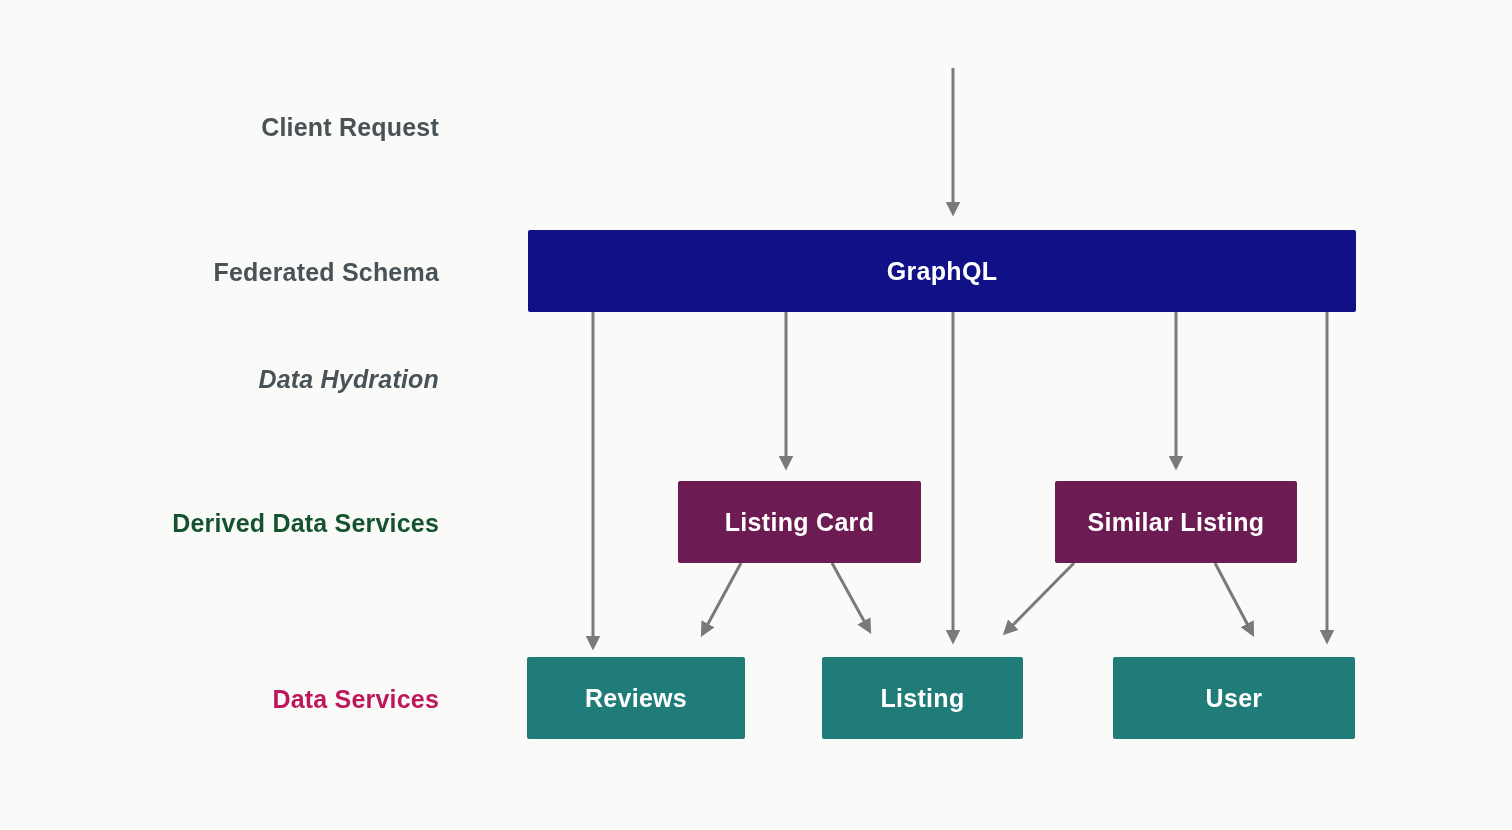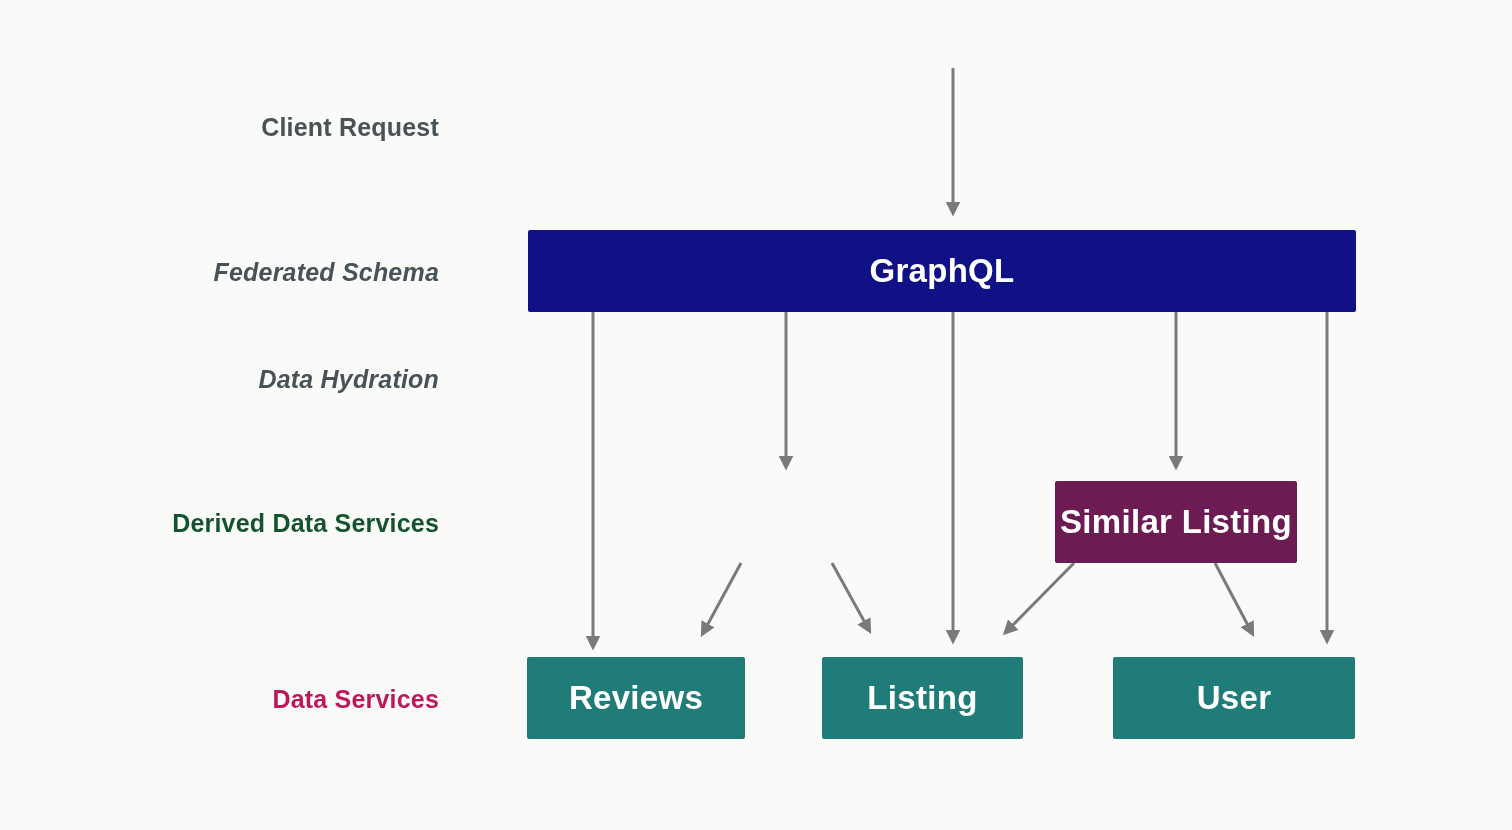--- a/index.html
+++ b/index.html
@@ -37,21 +37,21 @@
   .lbl-italic { font-style: italic; }
   .lbl-purple { color: #14532d; }
   .lbl-teal   { color: #be185d; }
   .node {
     position: absolute;
     display: flex;
     align-items: center;
     justify-content: center;
     color: #ffffff;
     font-weight: bold;
-    font-size: 33px;
+    font-size: 25px;
     letter-spacing: 0.3px;
     border-radius: 2px;
   }
   .node-navy   { background: #101186; }
   .node-purple { background: #6d1b53; }
   .node-teal   { background: #1f7c79; }
 </style>
 </head>
 <body>
 
@@ -80,32 +80,35 @@
 
     <line x1="832" y1="563" x2="869" y2="630" stroke="#7a7a7a" stroke-width="3" marker-end="url(#ah)"></line>
 
     <line x1="1074" y1="563" x2="1006" y2="632" stroke="#7a7a7a" stroke-width="3" marker-end="url(#ah)"></line>
 
     <line x1="1215" y1="563" x2="1252" y2="633" stroke="#7a7a7a" stroke-width="3" marker-end="url(#ah)"></line>
   </svg>
 
   <div class="row-label lbl-gray" style="top:110px;">Client Request</div>
 
-  <div class="row-label lbl-gray" style="top:255px;font-style:italic;">Federated Schema</div>
+  <div class="row-label lbl-gray" style="top:255px;">Federated Schema</div>
 
   <div class="row-label lbl-gray lbl-italic" style="top:362px;">Data Hydration</div>
 
   <div class="row-label lbl-purple" style="top:506px;">Derived Data Services</div>
 
   <div class="row-label lbl-teal" style="top:682px;">Data Services</div>
 
   <div class="node node-navy" style="left:528px; top:230px; width:828px; height:82px;">
     <span>GraphQL</span>
   </div>
 
+  <div class="node node-purple" style="left:678px; top:481px; width:243px; height:82px;">
+    <span>Listing Card</span>
+  </div>
 
   <div class="node node-purple" style="left:1055px; top:481px; width:242px; height:82px;">
     <span>Similar Listing</span>
   </div>
 
   <div class="node node-teal" style="left:527px; top:657px; width:218px; height:82px;">
     <span>Reviews</span>
   </div>
 
   <div class="node node-teal" style="left:822px; top:657px; width:201px; height:82px;">

